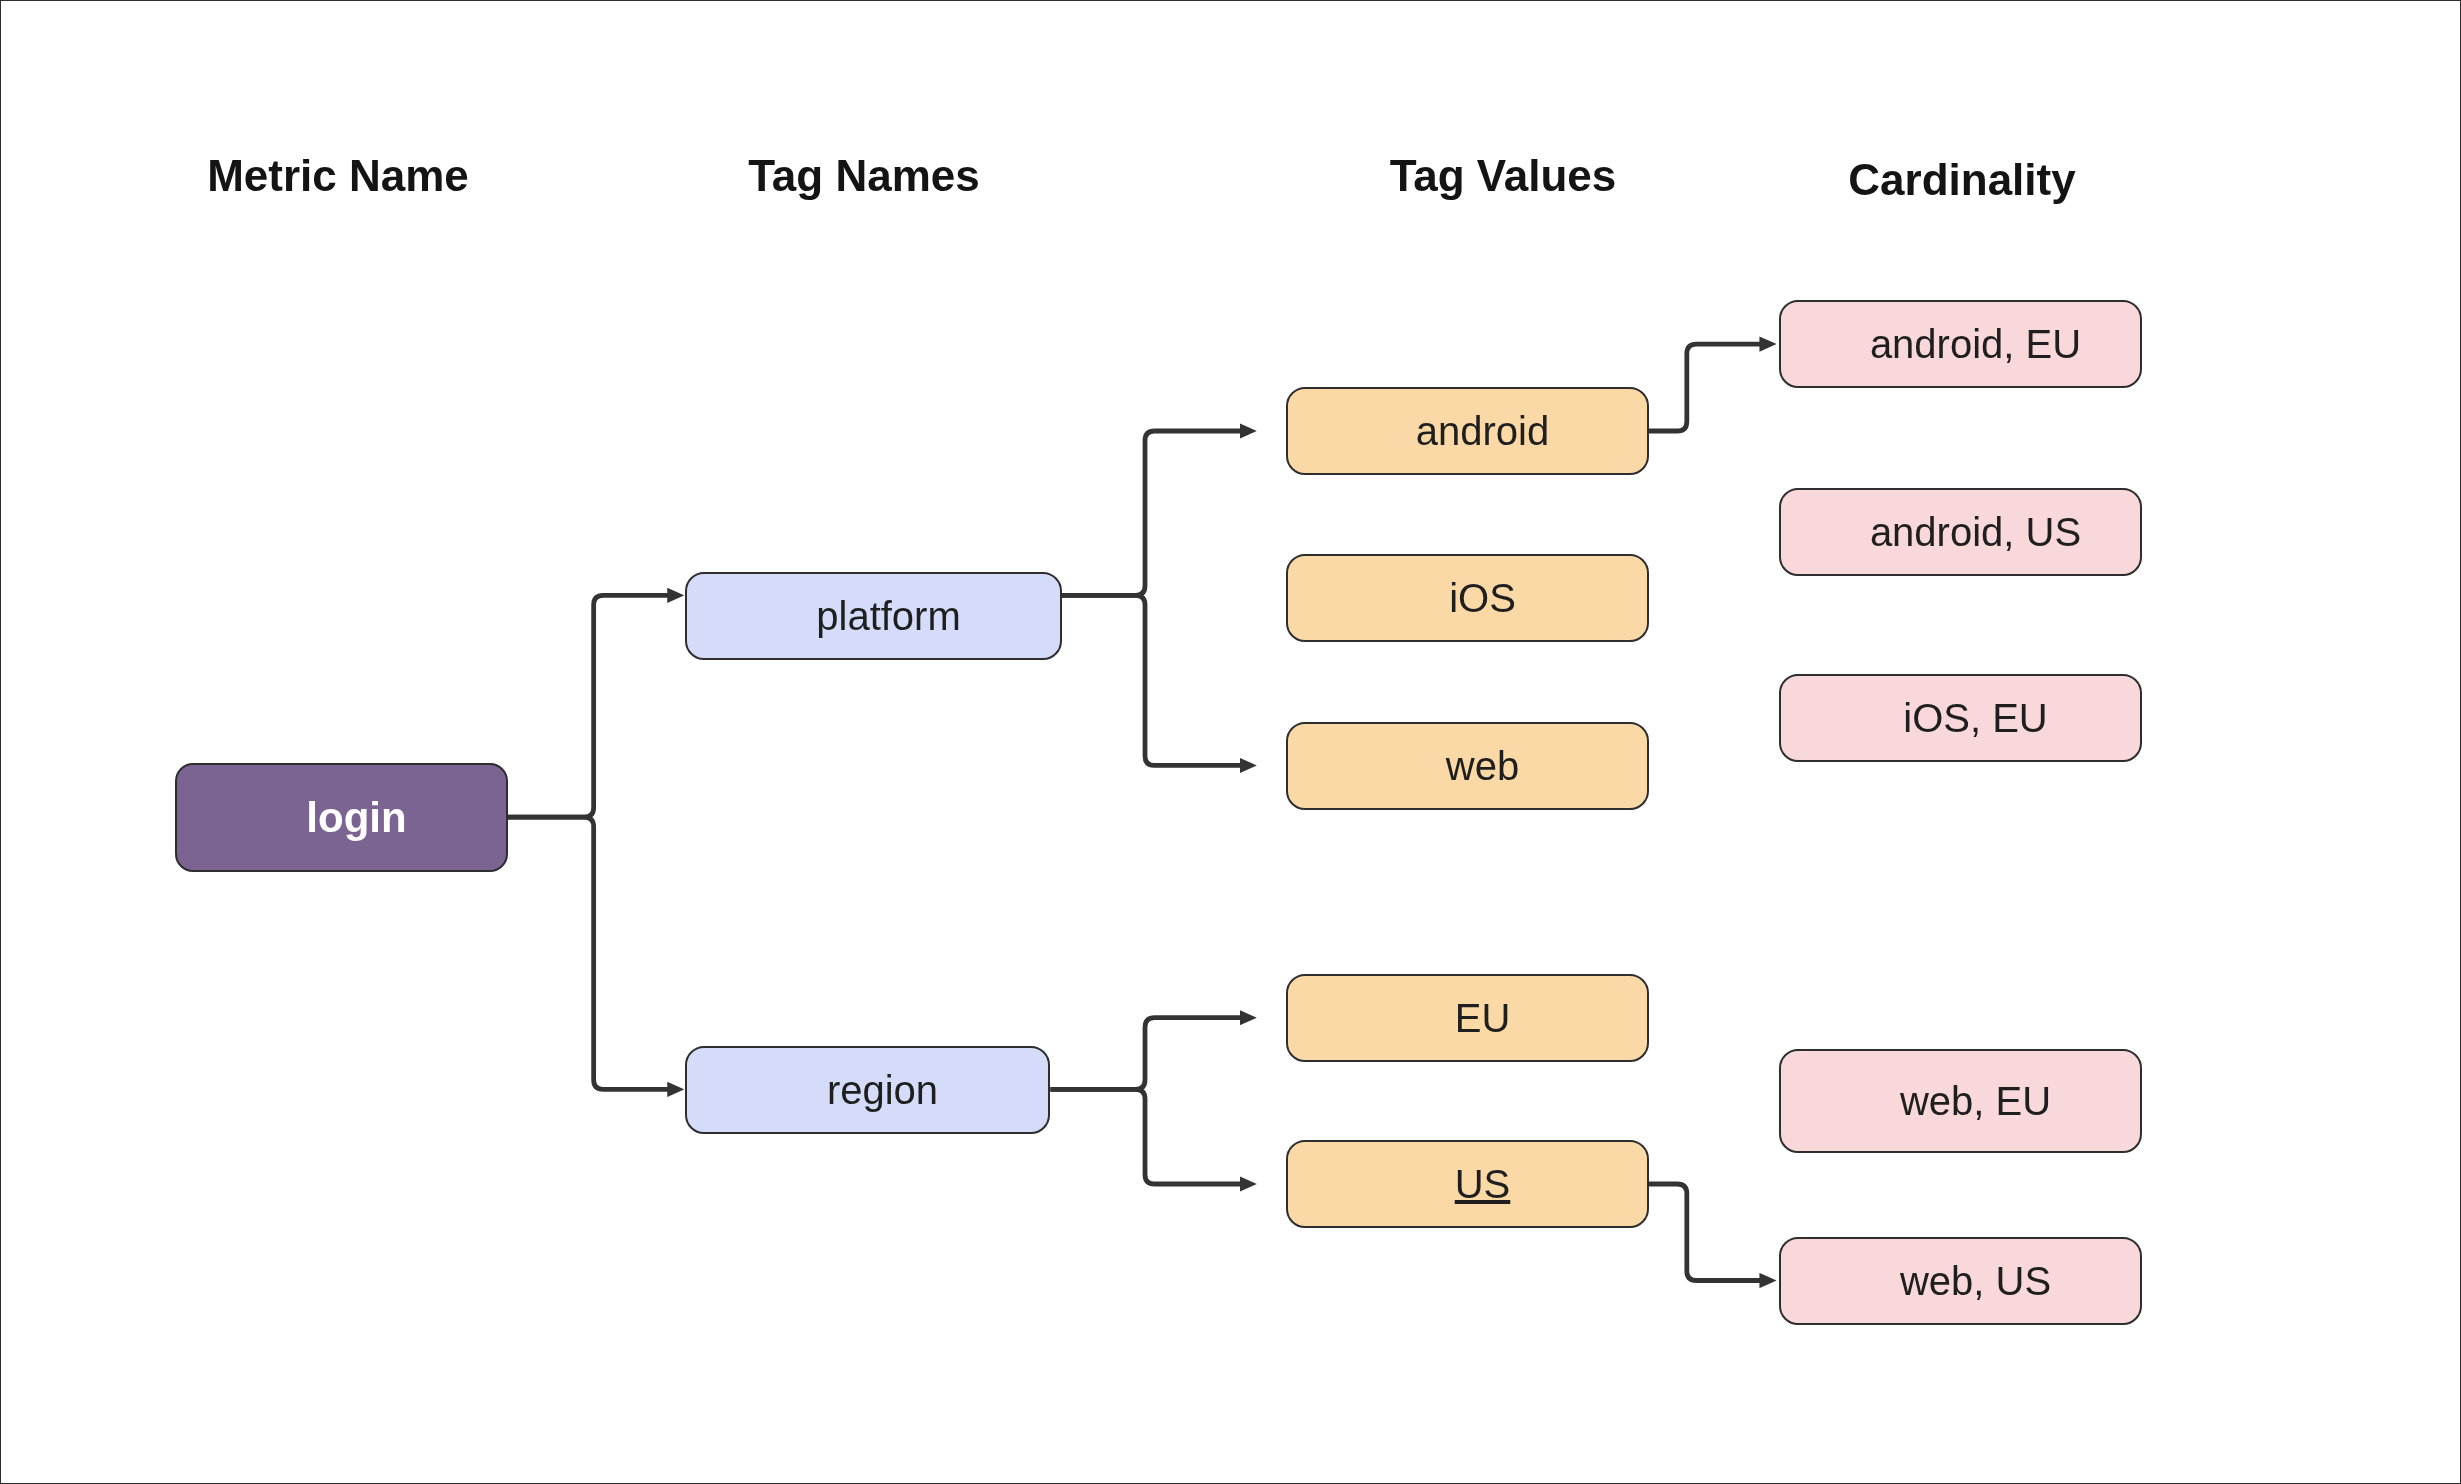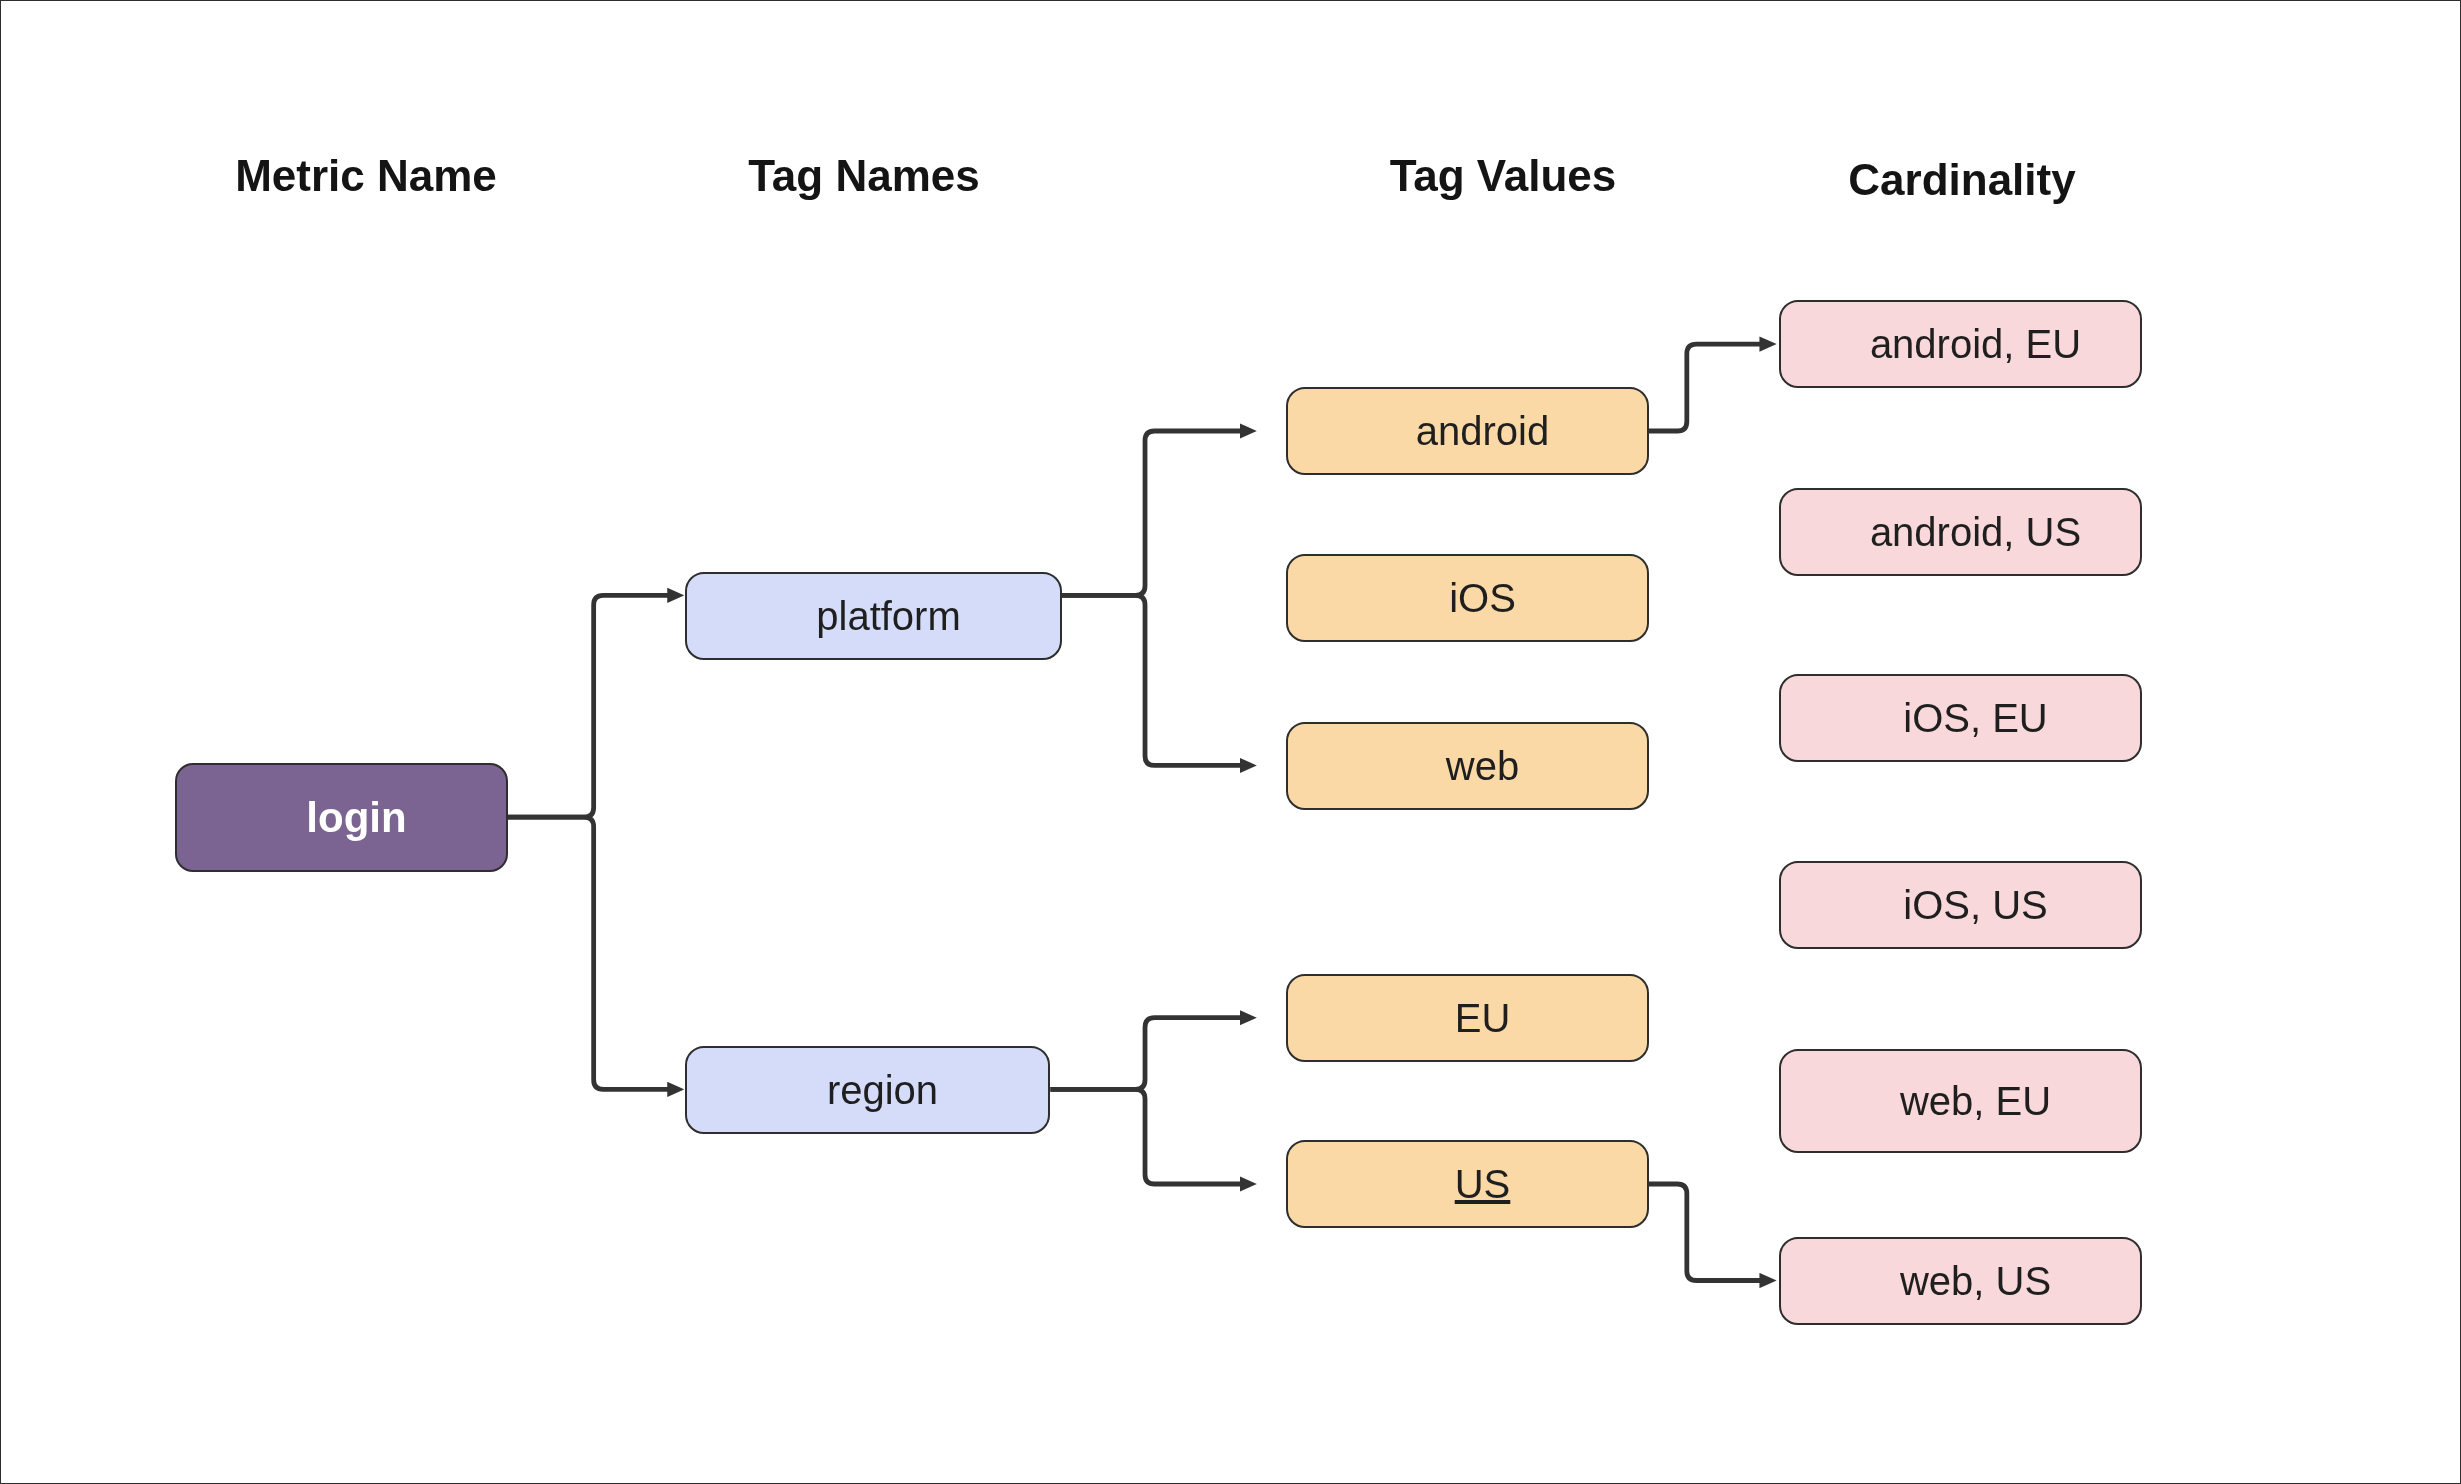--- a/index.html
+++ b/index.html
@@ -72,21 +72,21 @@
   }
   .node--tagname     { background: var(--tagname-fill); }
   .node--tagvalue    { background: var(--tagvalue-fill); margin-left: 28px; }
   .node--cardinality { background: var(--cardinality-fill); }
 </style>
 </head>
 <body>
 
 <div class="canvas">
 
-  <div class="col-header" style="left:337px;  top:153px;margin-left:28px;">Metric Name</div>
+  <div class="col-header" style="left:337px;  top:153px;">Metric Name</div>
   <div class="col-header" style="left:863px;  top:153px;">Tag Names</div>
   <div class="col-header" style="left:1502px; top:153px;">Tag Values</div>
   <div class="col-header" style="left:1961px; top:157px;">Cardinality</div>
 
   <svg class="edges-layer" viewBox="0 0 2575 1553" xmlns="http://www.w3.org/2000/svg">
     <defs>
       <marker id="arrow" markerUnits="userSpaceOnUse" markerWidth="18" markerHeight="16" refX="1" refY="8" orient="auto">
         <path d="M0 0 L18 8 L0 16 Z" style="fill: var(--edge);"></path>
       </marker>
     </defs>
@@ -107,18 +107,17 @@
 
   <div class="node node--tagvalue" style="left:1257px; top:386px; width:363px; height:88px;">android</div>
   <div class="node node--tagvalue" style="left:1257px; top:553px; width:363px; height:88px;">iOS</div>
   <div class="node node--tagvalue" style="left:1257px; top:721px; width:363px; height:88px;">web</div>
   <div class="node node--tagvalue" style="left:1257px; top:973px; width:363px; height:88px;">EU</div>
   <div class="node node--tagvalue" style="left:1257px; top:1139px; width:363px; height:88px;text-decoration:underline;">US</div>
 
   <div class="node node--cardinality" style="left:1778px; top:299px; width:363px; height:88px;">android, EU</div>
   <div class="node node--cardinality" style="left:1778px; top:487px; width:363px; height:88px;">android, US</div>
   <div class="node node--cardinality" style="left:1778px; top:673px; width:363px; height:88px;">iOS, EU</div>
-  <div class="node node--cardinality" style="left:1778px; top:860px; width:363px; height:88px;">iOS, US</div>
   <div class="node node--cardinality" style="left:1778px; top:1048px; width:363px; height:104px;">web, EU</div>
   <div class="node node--cardinality" style="left:1778px; top:1236px; width:363px; height:88px;">web, US</div>
 
 </div>
 
 
 </body></html>

